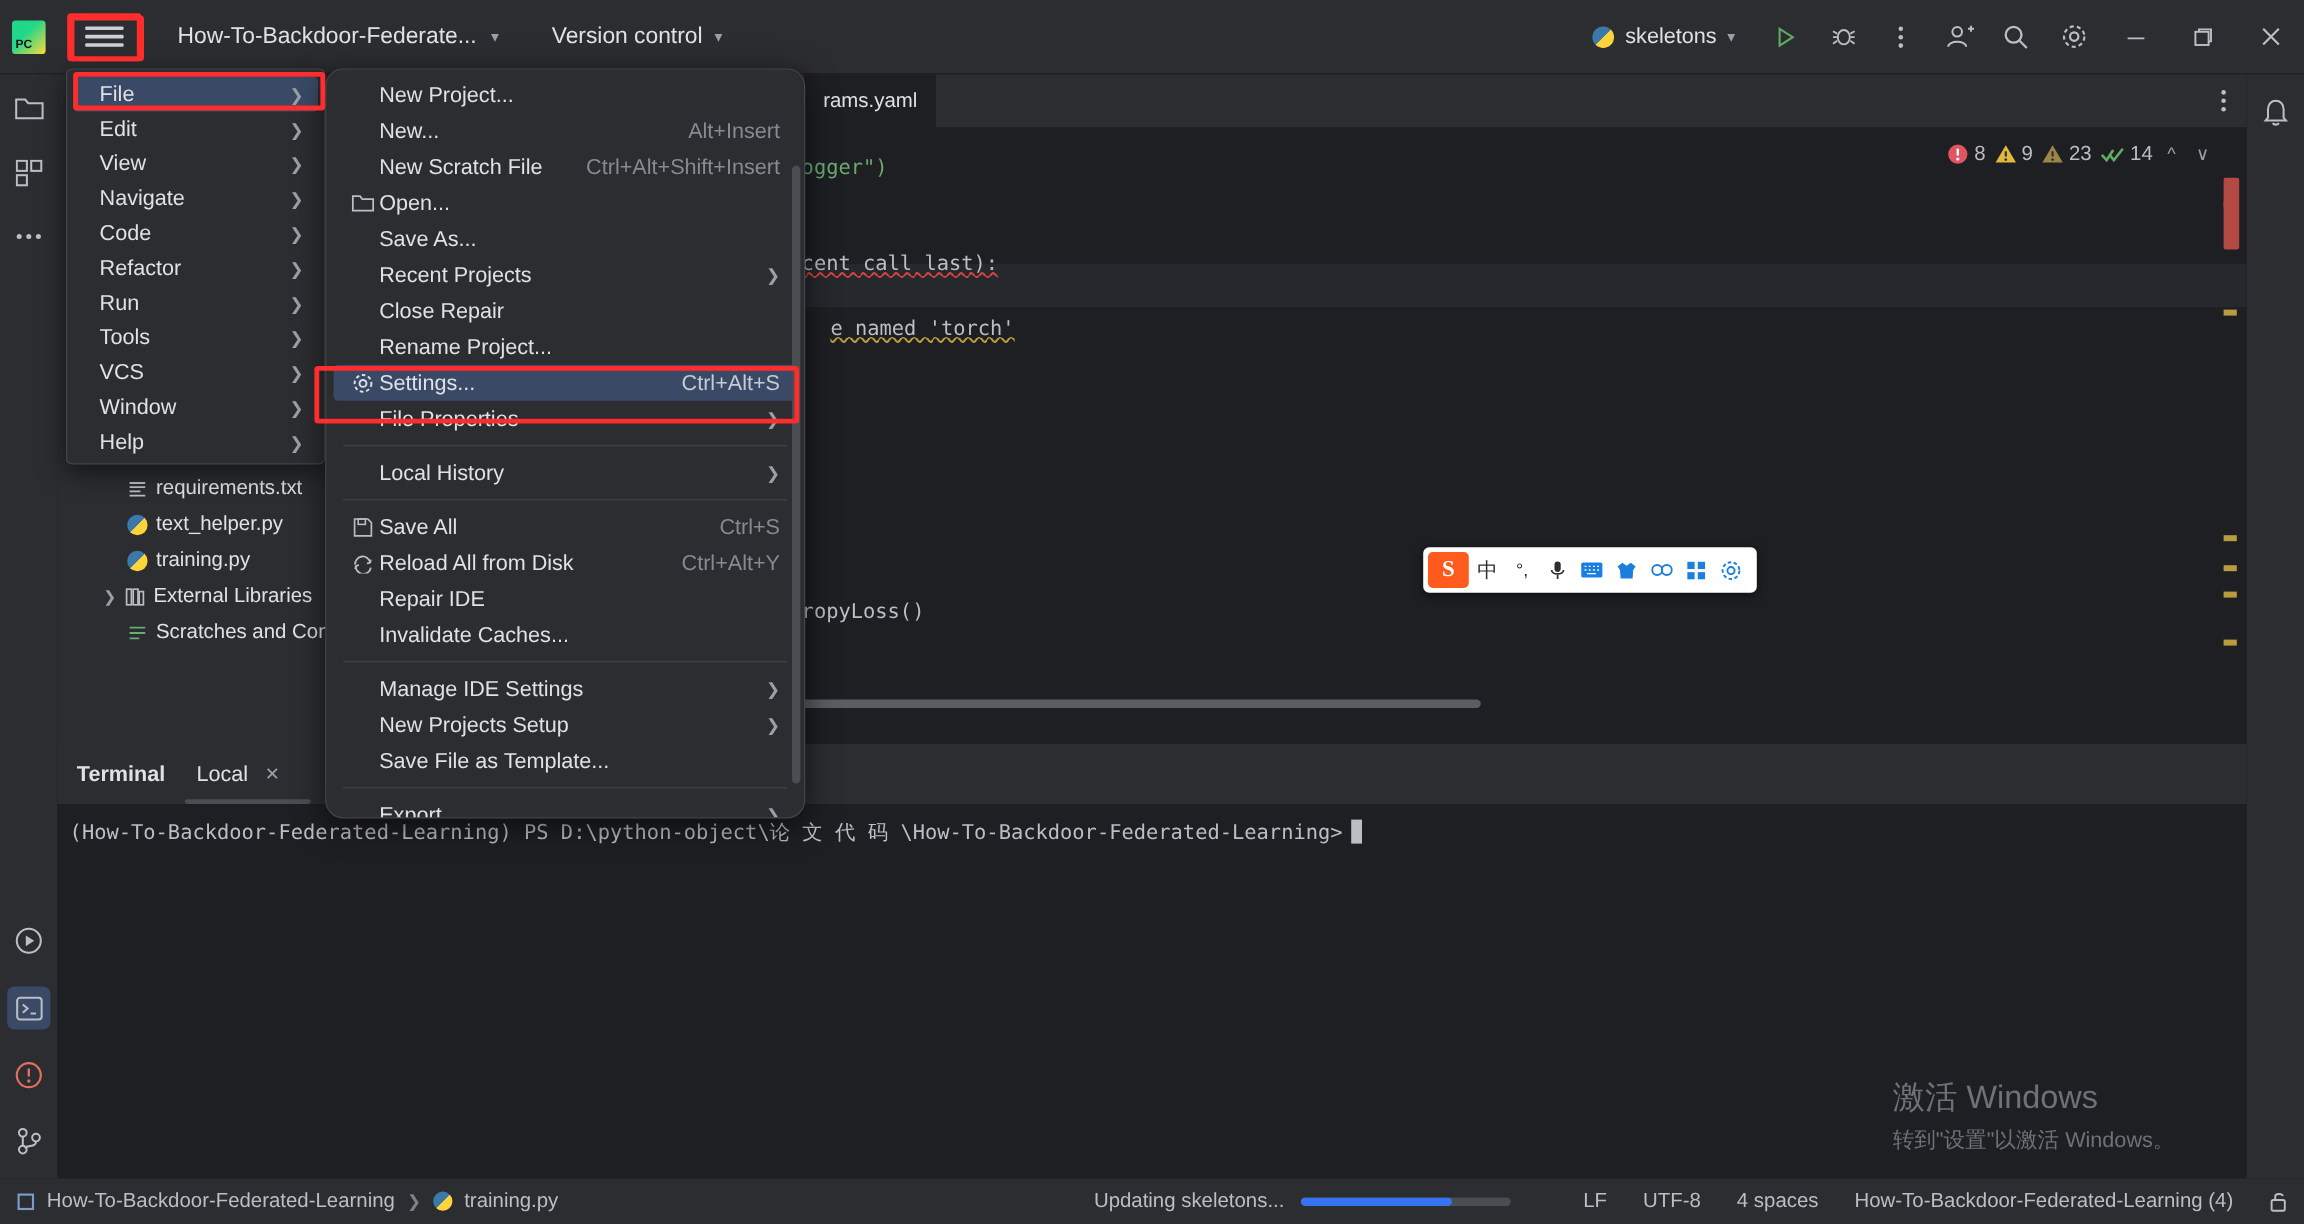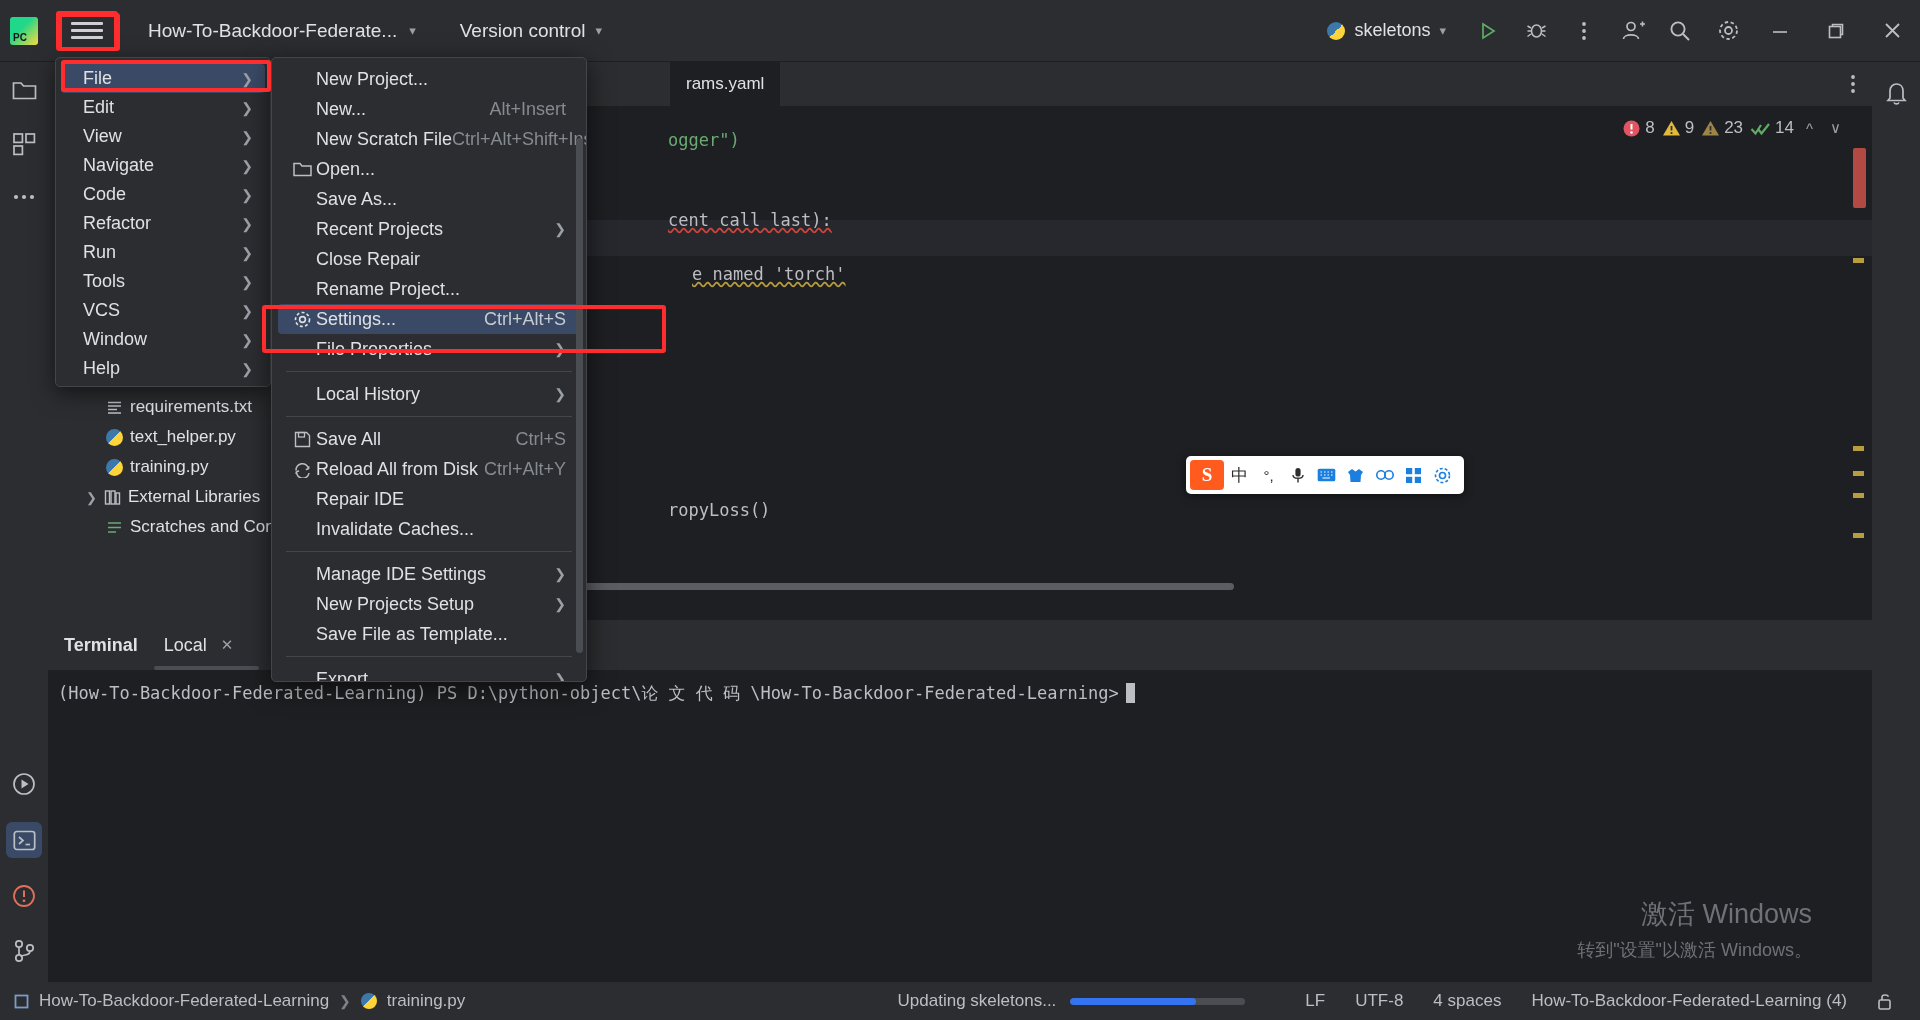--- a/index.html
+++ b/index.html
@@ -155,33 +155,33 @@
     background:#4a4d52; border-radius:2px;
   }
   .termbody {
     position:absolute; left:0; top:50px; right:0; bottom:0;
     font-family:"DejaVu Sans Mono", monospace; font-size:17px; color:#bcbec4;
     padding:12px 0 0 10px;
   }
   .caret { display:inline-block; width:9px; height:20px; background:#bcbec4;
     vertical-align:-4px; margin-left:7px; }
   .watermark {
-    position:absolute; right:60px; bottom:20px; text-align:right; color:#6e7177;margin-left:16px;
+    position:absolute; right:60px; bottom:20px; text-align:left; color:#6e7177;margin-left:16px;
   }
   .watermark .w1 { font-size:27px; }
   .watermark .w2 { font-size:18px; margin-top:6px; }
 
   
   #statusbar {
     position:absolute; left:0; bottom:0; width:1920px; height:38px;
     background:#2b2d30; display:flex; align-items:center; font-size:17px; color:#bcbec4;
   }
   .sb-left { display:flex; align-items:center; gap:10px; padding-left:14px; }
   .sb-mid { display:flex; align-items:center; gap:14px; margin-left:auto; }
-  .sb-right { display:flex; align-items:center; gap:30px; margin-left:60px; padding-right:26px; }
+  .sb-right { display:flex; align-items:center; gap:30px; margin-left:60px; padding-right:12px; }
   .progress-track { width:175px; height:7px; background:#4a4d52; border-radius:4px; overflow:hidden; }
   .progress-fill { height:100%; background:#3574f0; border-radius:4px; }
 
   
   #mainmenu {
     position:absolute; left:55px; top:57px; width:216px; height:330px;
     background:#2b2d30; border:1px solid #43454a; border-radius:5px;
     box-shadow:0 6px 22px rgba(0,0,0,.55); padding:6px 0; z-index:50;
   }
   .mm-item {
@@ -191,22 +191,22 @@
   .mm-item .arrow { margin-left:auto; color:#9aa0a6; font-size:14px; }
   .mm-item.sel { background:#3a4a66; }
 
   .redbox {
     position:absolute; border:4px solid #ff2d2d; border-radius:3px; z-index:60;
     pointer-events:none;
   }
 
   
   #filemenu {
-    position:absolute; left:271px; top:57px; width:316px; height:625px;
-    background:#2b2d30; border:1px solid #43454a; border-radius:5px;
+    position:absolute; left:271px; top:57px; width:400px; height:625px;
+    background:#2b2d30; border:1px solid #43454a; border-radius:15px;
     box-shadow:0 6px 26px rgba(0,0,0,.6); z-index:55; padding:6px 0;
     overflow:hidden;
   }
   .fm-item {
     height:30px; display:flex; align-items:center; font-size:18px; color:#dfe1e5;
     margin:0 6px; border-radius:4px; padding-left:10px; position:relative;
   }
   .fm-ico { width:28px; display:flex; align-items:center; justify-content:center; flex:0 0 28px; }
   .fm-label { white-space:nowrap; }
   .fm-short { margin-left:auto; color:#868a91; font-size:18px; padding-right:14px; }

